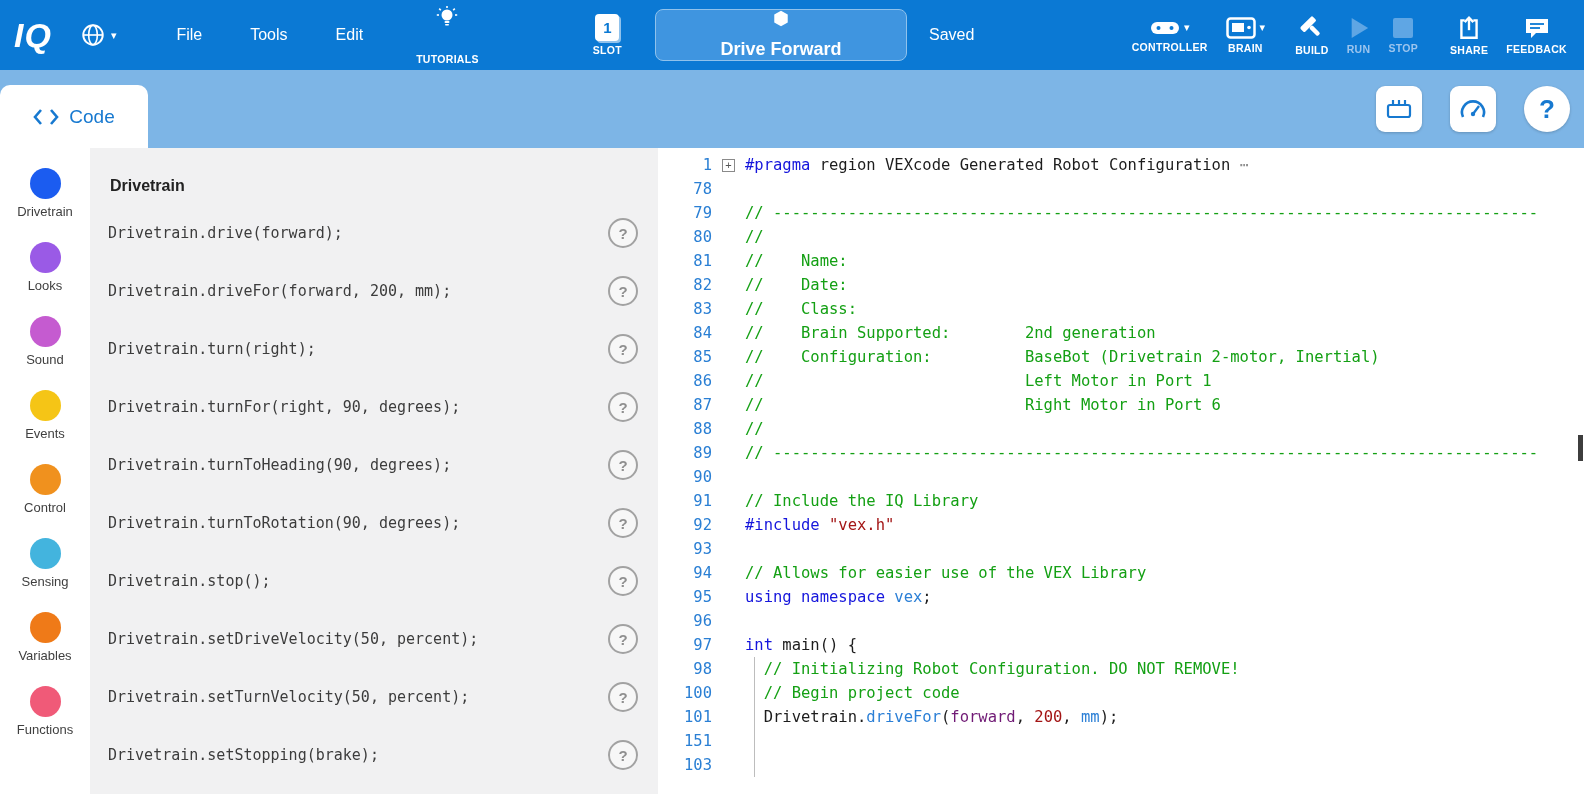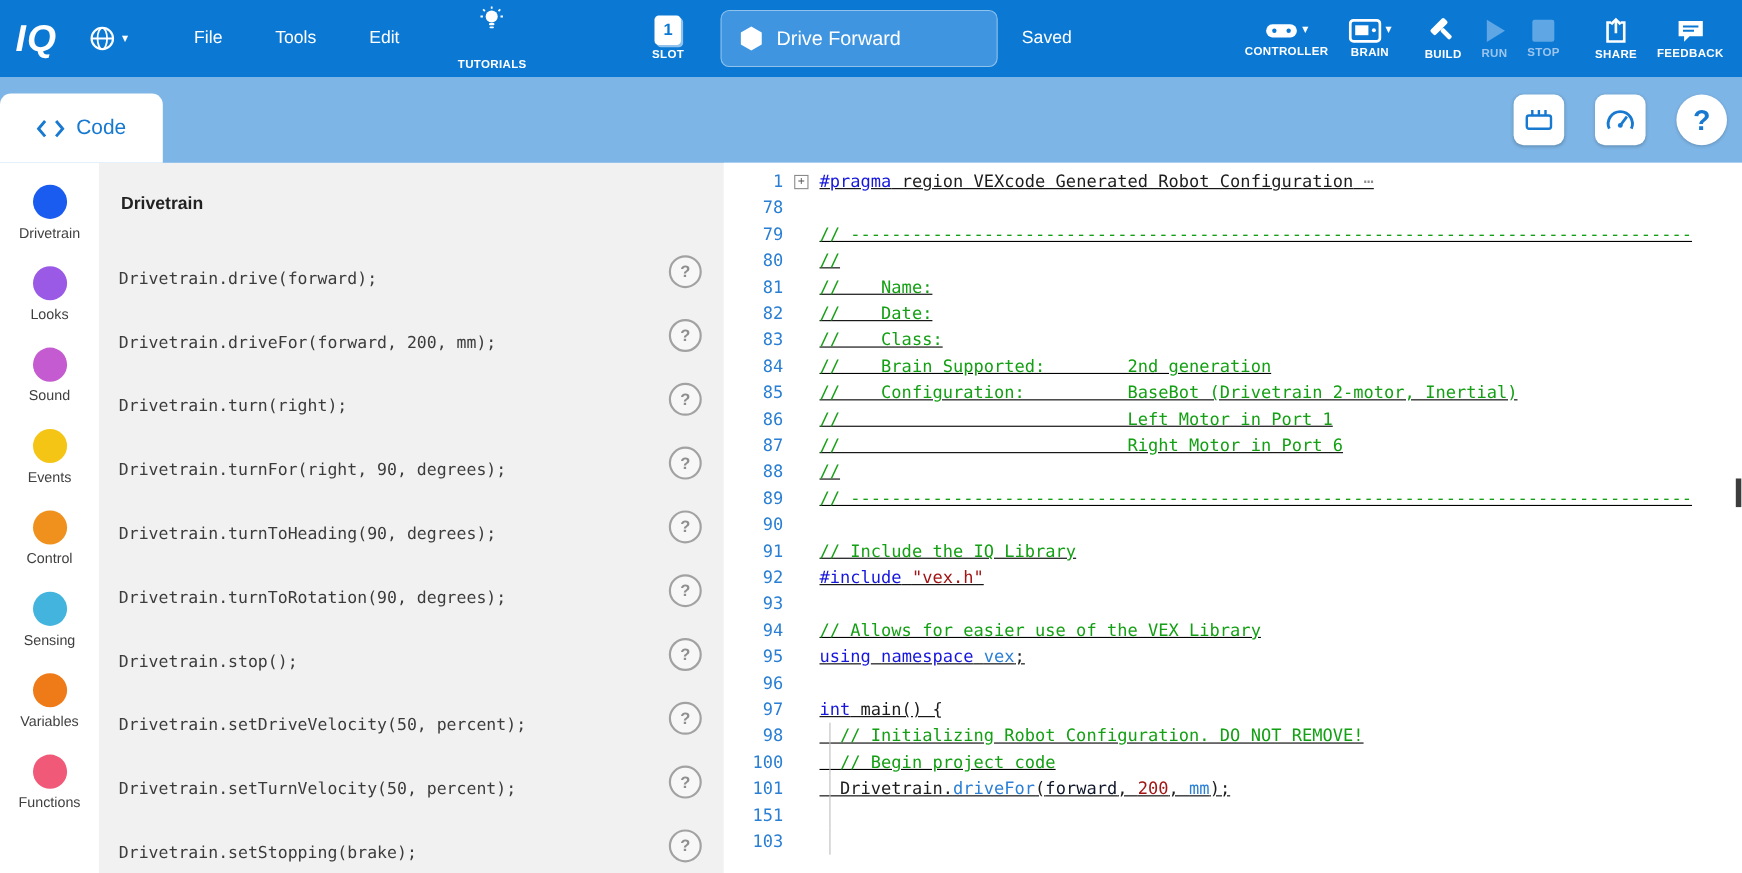--- a/index.html
+++ b/index.html
@@ -14,21 +14,21 @@
   .menu { display:flex; margin-left:60px; gap:48px; font-size:16px; }
   .menu span { cursor:pointer; }
   .tool-col { display:flex; flex-direction:column; align-items:center; justify-content:center; gap:3px; padding:0 9px; cursor:pointer; }
   .tool-label { font-size:10.5px; font-weight:bold; letter-spacing:.3px; }
   .icon-row { display:flex; align-items:center; gap:4px; }
   .tutorials { margin-left:44px;gap:24px; }
   .slot { margin-left:96px; }
   .slot-badge { width:24px; height:27px; background:#fff; border-radius:4px; display:flex; align-items:center; justify-content:center;
                 color:#0b79d4; font-weight:bold; font-size:15px; box-shadow:2px 2px 0 rgba(255,255,255,.55); }
   .project-pill { margin-left:24px; height:52px; width:252px; background:#3f95e0; border:1px solid #8fc2ec; border-radius:8px;
-                  display:flex; align-items:center; padding:0 16px; gap:12px; font-size:18px; font-weight:normal; cursor:pointer; }
+                  display:flex; align-items:center; padding:0 16px; gap:12px; font-size:18px; font-weight:bold; cursor:pointer;flex-direction:column; }
   .saved { margin-left:22px; font-size:16px; color:#ffffff; }
   .topbar-right { margin-left:auto; display:flex; align-items:center; padding-right:8px; }
   .pre-gap { margin-left:12px; }
   .share-gap { margin-left:14px; }
   .disabled .tool-label { color:#9cc5ee; }
 
   
   .tabbar { height:78px; background:#7db5e6; position:relative; }
   .code-tab { position:absolute; left:0; bottom:0; height:63px; width:148px; background:#fff; border-radius:10px 10px 0 0;
               display:flex; align-items:center; justify-content:center; gap:10px; color:#1779d0; cursor:pointer; }
@@ -42,41 +42,41 @@
   
   .main { display:flex; height:646px; }
 
   .catbar { width:90px; background:#fff; padding-top:20px; display:flex; flex-direction:column; align-items:center; }
   .cat { height:74px; width:100%; display:flex; flex-direction:column; align-items:center; cursor:pointer; }
   .cat-dot { width:31px; height:31px; border-radius:50%; flex:none; }
   .cat-label { margin-top:5px; font-size:13px; color:#3f3f3f; }
 
   .cmdpanel { width:568px; background:#f1f1f2; padding:24px 20px 0 18px; overflow:hidden; }
   .cmd-header { font-size:16px; font-weight:bold; color:#222; margin:0 0 4px 2px; line-height:28px; }
-  .cmd-row { height:58px; display:flex; align-items:flex-end; justify-content:space-between;gap:32px; }
+  .cmd-row { height:58px; display:flex; align-items:center; justify-content:space-between;gap:32px; }
   .cmd-text { font-family:"DejaVu Sans Mono", monospace; font-size:15px; color:#3c3c3c; }
   .help-btn { width:30px; height:30px; border-radius:50%; border:2px solid #a2a2a2; background:#f7f7f7; color:#8f8f8f;
               font-size:15px; font-weight:bold; display:flex; align-items:center; justify-content:center; cursor:pointer; flex:none; }
 
   .editor { flex:1; background:#fff; position:relative; overflow:hidden; padding-top:5px;
             font-family:"DejaVu Sans Mono", monospace; font-size:15.5px; }
   .eline { height:24px; line-height:24px; display:flex; position:relative; white-space:pre; }
   .lnum { width:54px; text-align:right; color:#2a7fd4; flex:none; }
   .gutter { width:33px; flex:none; display:flex; align-items:center; justify-content:center; }
   .fold-box { width:13px; height:13px; border:1px solid #8a8a8a; color:#555; font-size:11px; line-height:11px;
               text-align:center; background:#fff; cursor:pointer; font-family:"Liberation Sans", sans-serif; }
-  .code { flex:1;text-decoration:underline; }
+  .code { flex:1; }
   .guide { position:absolute; left:96px; top:0; height:100%; border-left:1px solid #bdbdbd; }
   .tk-p { color:#1d1d1d; }
   .tk-c { color:#14a014; }
   .tk-k { color:#1616dc; }
   .tk-s { color:#a31515; }
   .tk-n { color:#a31515; }
   .tk-f { color:#2b7fd6;text-align:center; }
-  .tk-a { color:#0f172a; }
+  .tk-a { color:#701a75; }
   .tk-v { color:#c17a2b; }
   .tk-e { color:#909090; }
   .scroll-thumb { position:absolute; right:1px; top:287px; width:5px; height:26px; background:#3d3d3d; }
 </style>
 </head>
 <body>
 
 <div class="topbar">
   <div class="logo">IQ</div>
 

